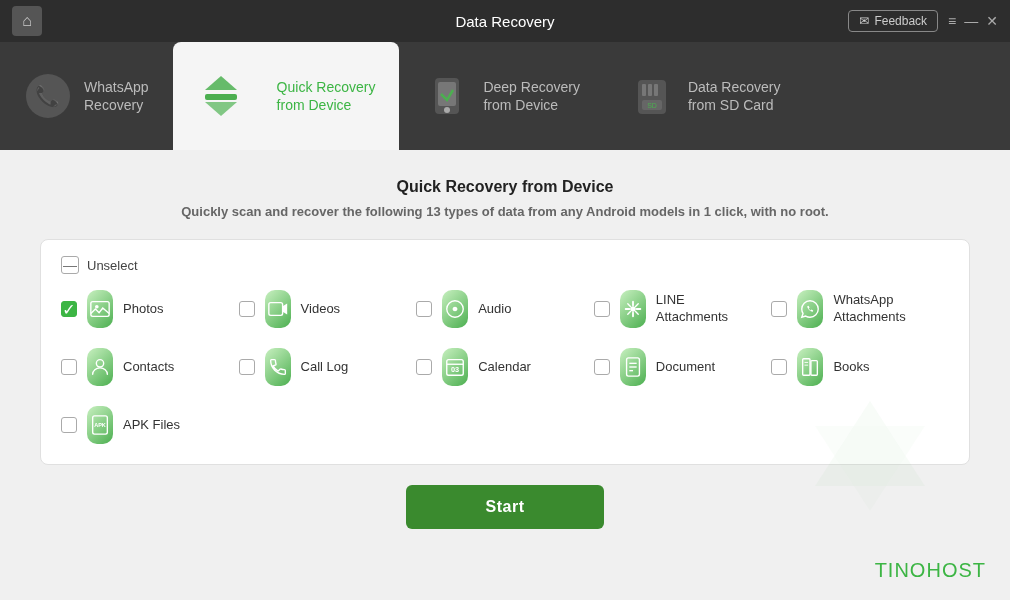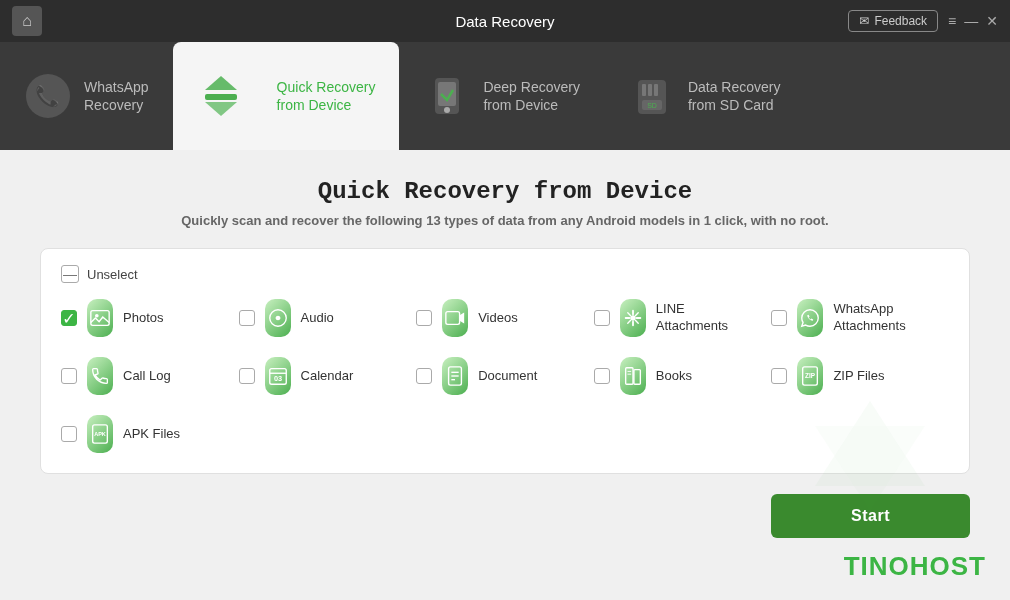--- a/index.html
+++ b/index.html
@@ -109,25 +109,24 @@
     }
 
     
     .main-content {
       background: #f0f0f0;
       padding: 28px 40px 20px;
       flex: 1;
     }
     .page-title {
       text-align: center;
-      font-size: 24px;
+      font-size: 16px;
       font-weight: 700;
       color: #222;
       margin-bottom: 8px;
-      font-family: Liberation Mono, monospace;
     }
     .page-subtitle {
       text-align: center;
       font-size: 13px;
       color: #666;
       margin-bottom: 20px;
       font-weight: bold;
     }
 
     
@@ -198,42 +197,42 @@
     }
     .data-label {
       font-size: 13px;
       color: #333;
       line-height: 1.3;
     }
 
     
     .start-section {
       display: flex;
-      justify-content: flex-end;
+      justify-content: center;
       margin-top: 8px;
     }
     .start-btn {
       background: #3a8a2e;
       color: #fff;
       border: none;
       border-radius: 6px;
       padding: 13px 80px;
       font-size: 16px;
       font-weight: 600;
       cursor: pointer;
       letter-spacing: 0.5px;
     }
 
     
     .watermark {
       position: absolute;
       bottom: 18px;
       right: 24px;
-      font-size: 26px;
-      font-weight: 700;
+      font-size: 20px;
+      font-weight: 400;
       color: #222;
       letter-spacing: 1px;
     }
     .watermark span {
       color: #3cb544;
     }
 
     
     .deco-shape {
       position: absolute;
@@ -335,63 +334,73 @@
               <path d="M2 17 L7 12 L11 16 L15 11 L22 17" fill="none" stroke="#fff" stroke-width="1.5"></path>
             </svg>
         </div>
         <span class="data-label">Photos</span>
       </div>
 
       <div class="data-item">
         <div class="data-checkbox"></div>
         <div class="data-icon-wrap" style="background:linear-gradient(135deg,#c8f0c0,#4caf50)">
           <svg width="22" height="22" viewBox="0 0 24 24">
+              <rect x="2" y="5" width="15" height="14" rx="2" fill="none" stroke="#fff" stroke-width="1.5"></rect>
+              <path d="M17 9 L22 6 L22 18 L17 15 Z" fill="#fff"></path>
+            </svg>
+        </div>
+        <span class="data-label">Videos</span>
+      </div>
+
+      <div class="data-item">
+        <div class="data-checkbox"></div>
+        <div class="data-icon-wrap" style="background:linear-gradient(135deg,#c8f0c0,#4caf50)">
+          <svg width="22" height="22" viewBox="0 0 24 24">
               <circle cx="12" cy="12" r="9" fill="none" stroke="#fff" stroke-width="1.5"></circle>
               <path d="M9 8 L9 16 M9 12 Q12 9 15 12 Q12 15 9 12" fill="#fff" stroke="none"></path>
               <circle cx="12" cy="12" r="2.5" fill="#fff"></circle>
             </svg>
         </div>
         <span class="data-label">Audio</span>
       </div>
 
       <div class="data-item">
         <div class="data-checkbox"></div>
         <div class="data-icon-wrap" style="background:linear-gradient(135deg,#c8f0c0,#4caf50)">
           <svg width="22" height="22" viewBox="0 0 24 24">
-              <rect x="2" y="5" width="15" height="14" rx="2" fill="none" stroke="#fff" stroke-width="1.5"></rect>
-              <path d="M17 9 L22 6 L22 18 L17 15 Z" fill="#fff"></path>
-            </svg>
-        </div>
-        <span class="data-label">Videos</span>
-      </div>
-
-      <div class="data-item">
-        <div class="data-checkbox"></div>
-        <div class="data-icon-wrap" style="background:linear-gradient(135deg,#c8f0c0,#4caf50)">
-          <svg width="22" height="22" viewBox="0 0 24 24">
               <circle cx="12" cy="12" r="3" fill="#fff"></circle>
               <path d="M12 4 L12 8 M12 16 L12 20 M4 12 L8 12 M16 12 L20 12" stroke="#fff" stroke-width="2" stroke-linecap="round"></path>
               <path d="M6.3 6.3 L9.2 9.2 M14.8 14.8 L17.7 17.7 M6.3 17.7 L9.2 14.8 M14.8 9.2 L17.7 6.3" stroke="#fff" stroke-width="1.5" stroke-linecap="round"></path>
             </svg>
         </div>
         <span class="data-label">LINE<br>Attachments</span>
       </div>
 
 
       <div class="data-item">
         <div class="data-checkbox"></div>
         <div class="data-icon-wrap" style="background:linear-gradient(135deg,#c8f0c0,#4caf50)">
           <svg width="22" height="22" viewBox="0 0 24 24">
               <path d="M12 3 C7 3 3 7 3 12 C3 13.8 3.5 15.5 4.4 16.9 L3 21 L7.3 19.7 C8.7 20.5 10.3 21 12 21 C17 21 21 17 21 12 C21 7 17 3 12 3Z" fill="none" stroke="#fff" stroke-width="1.5"></path>
               <path d="M9 9 C9 9 9 11 11 13 C13 15 15 15 15 15 L15.5 13.5 L13.5 12.5 L12.5 13.5 L10.5 11.5 L11.5 10.5 L10.5 8.5 Z" fill="#fff"></path>
             </svg>
         </div>
         <span class="data-label">WhatsApp<br>Attachments</span>
       </div>
 
+      <div class="data-item">
+        <div class="data-checkbox"></div>
+        <div class="data-icon-wrap" style="background:linear-gradient(135deg,#c8f0c0,#4caf50)">
+          <svg width="22" height="22" viewBox="0 0 24 24">
+              <circle cx="12" cy="8" r="4" fill="none" stroke="#fff" stroke-width="1.5"></circle>
+              <path d="M4 20 C4 16 7.6 13 12 13 C16.4 13 20 16 20 20" fill="none" stroke="#fff" stroke-width="1.5" stroke-linecap="round"></path>
+            </svg>
+        </div>
+        <span class="data-label">Contacts</span>
+      </div>
 
       <div class="data-item">
         <div class="data-checkbox"></div>
         <div class="data-icon-wrap" style="background:linear-gradient(135deg,#c8f0c0,#4caf50)">
           <svg width="22" height="22" viewBox="0 0 24 24">
               <path d="M6.6 10.8 C7.8 13.3 9.7 15.2 12.2 16.4 L14.2 14.4 C14.5 14.1 14.9 14 15.3 14.2 C16.5 14.6 17.9 14.8 19 14.8 C19.6 14.8 20 15.2 20 15.8 L20 19 C20 19.6 19.6 20 19 20 C10.7 20 4 13.3 4 5 C4 4.4 4.4 4 5 4 L8.2 4 C8.8 4 9.2 4.4 9.2 5 C9.2 6.1 9.4 7.5 9.8 8.7 C9.9 9.1 9.8 9.5 9.6 9.8 Z" fill="none" stroke="#fff" stroke-width="1.5"></path>
             </svg>
         </div>
         <span class="data-label">Call Log</span>
       </div>
@@ -427,30 +436,20 @@
           <svg width="22" height="22" viewBox="0 0 24 24">
               <rect x="4" y="3" width="8" height="18" rx="1" fill="none" stroke="#fff" stroke-width="1.5"></rect>
               <rect x="13" y="5" width="7" height="16" rx="1" fill="none" stroke="#fff" stroke-width="1.5"></rect>
               <line x1="6" y1="7" x2="10" y2="7" stroke="#fff" stroke-width="1"></line>
               <line x1="6" y1="10" x2="10" y2="10" stroke="#fff" stroke-width="1"></line>
             </svg>
         </div>
         <span class="data-label">Books</span>
       </div>
 
-      <div class="data-item">
-        <div class="data-checkbox"></div>
-        <div class="data-icon-wrap" style="background:linear-gradient(135deg,#c8f0c0,#4caf50)">
-          <svg width="22" height="22" viewBox="0 0 24 24">
-              <rect x="4" y="2" width="16" height="20" rx="2" fill="none" stroke="#fff" stroke-width="1.5"></rect>
-              <text x="12" y="14" text-anchor="middle" font-size="7" fill="#fff" font-family="Arial" font-weight="bold">ZIP</text>
-            </svg>
-        </div>
-        <span class="data-label">ZIP Files</span>
-      </div>
 
       <div class="data-item">
         <div class="data-checkbox"></div>
         <div class="data-icon-wrap" style="background:linear-gradient(135deg,#c8f0c0,#4caf50)">
           <svg width="22" height="22" viewBox="0 0 24 24">
               <rect x="4" y="2" width="16" height="20" rx="2" fill="none" stroke="#fff" stroke-width="1.5"></rect>
               <text x="12" y="14" text-anchor="middle" font-size="6" fill="#fff" font-family="Arial" font-weight="bold">APK</text>
             </svg>
         </div>
         <span class="data-label">APK Files</span>

